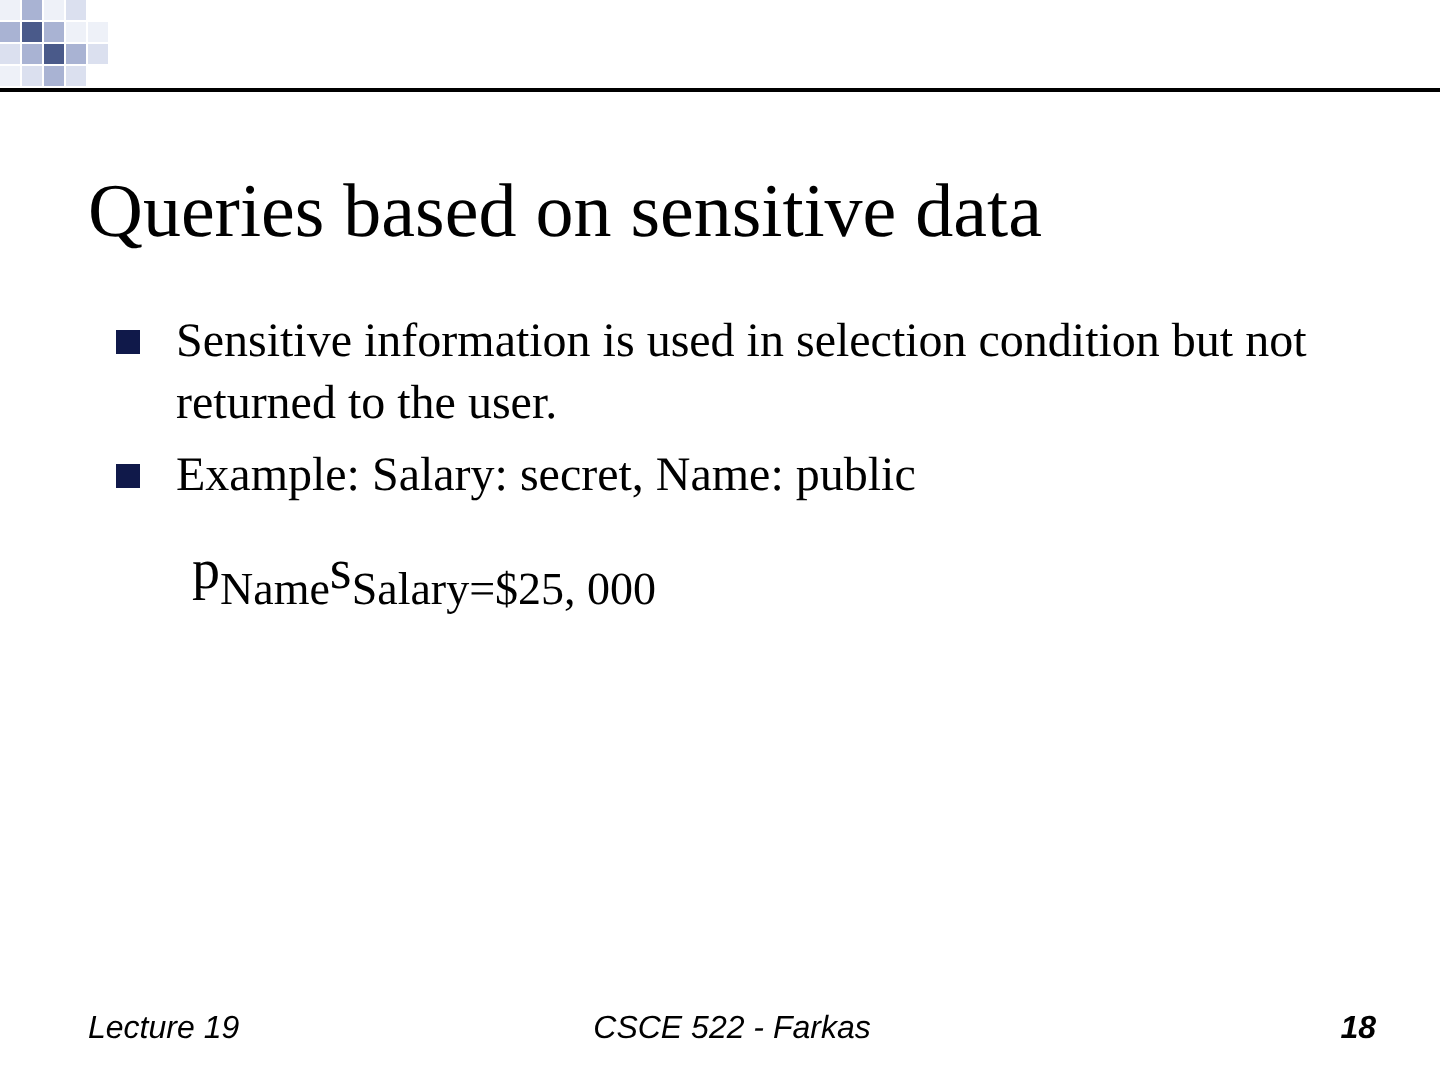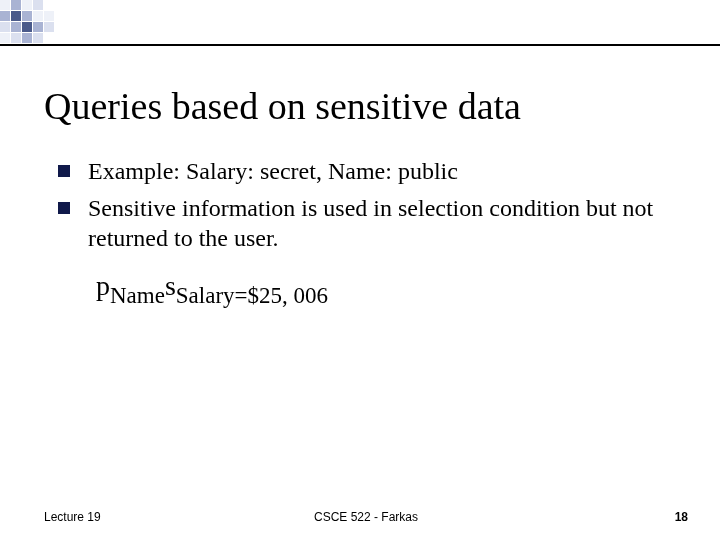--- a/index.html
+++ b/index.html
@@ -14,21 +14,21 @@
   .c4 { background: #eef1f8; }
   .c0 { background: transparent; }
   .deco .line { position: absolute; top: 44px; left: 0; width: 720px; height: 2px; background: #000; }
   .title { position: absolute; top: 84px; left: 44px; right: 44px; font-size: 38px; font-weight: 400; }
   .body { position: absolute; top: 156px; left: 58px; right: 44px; font-size: 24px; line-height: 1.28; }
   .item { position: relative; padding-left: 30px; margin-bottom: 6px; }
   .bullet { position: absolute; left: 0; top: 9px; width: 12px; height: 12px; background: #10194a; }
   .formula { margin: 14px 0 14px 38px; font-size: 26px; }
   .formula .sym { font-family: "Symbol", "Times New Roman", serif; font-size: 28px; }
   .formula .sub { font-size: 23px; vertical-align: sub; position: relative; top: 2px; }
-  .footer { position: absolute; left: 44px; right: 32px; bottom: 16px; height: 20px; font-family: Arial, Helvetica, sans-serif; font-size: 12px; color: #000; }
+  .footer { position: absolute; left: 44px; right: 32px; bottom: 16px; height: 20px; font-family: Arial, Helvetica, sans-serif; font-size: 16px; color: #000; font-style: italic; }
   .f-left { position: absolute; left: 0; bottom: 0; }
   .f-center { position: absolute; left: 50%; transform: translateX(-50%); bottom: 0; }
   .f-right { position: absolute; right: 0; bottom: 0; font-weight: bold; }
 </style>
 </head>
 <body>
 
 <div class="slide">
 
   <div class="deco">
@@ -55,29 +55,29 @@
         <div class="c c0"></div>
     </div>
     <div class="line"></div>
   </div>
 
   <div class="title">Queries based on sensitive data</div>
 
   <div class="body">
     <div class="item">
       <span class="bullet"></span>
-      <span>Example: Salary: secret, Name: public</span>
+      <span>Sensitive information is used in selection condition but not returned to the user.</span>
     </div>
     <div class="item">
       <span class="bullet"></span>
-      <span>Sensitive information is used in selection condition but not returned to the user.</span>
+      <span>Example: Salary: secret, Name: public</span>
     </div>
 
     <div class="formula">
-      <span class="sym">p</span><span class="sub">Name</span><span class="sym">s</span><span class="sub">Salary=$25, 006</span>
+      <span class="sym">p</span><span class="sub">Name</span><span class="sym">s</span><span class="sub">Salary=$25, 000</span>
     </div>
 
   </div>
 
   <div class="footer">
     <span class="f-left">Lecture 19</span>
     <span class="f-center">CSCE 522 - Farkas</span>
     <span class="f-right">18</span>
   </div>
 

